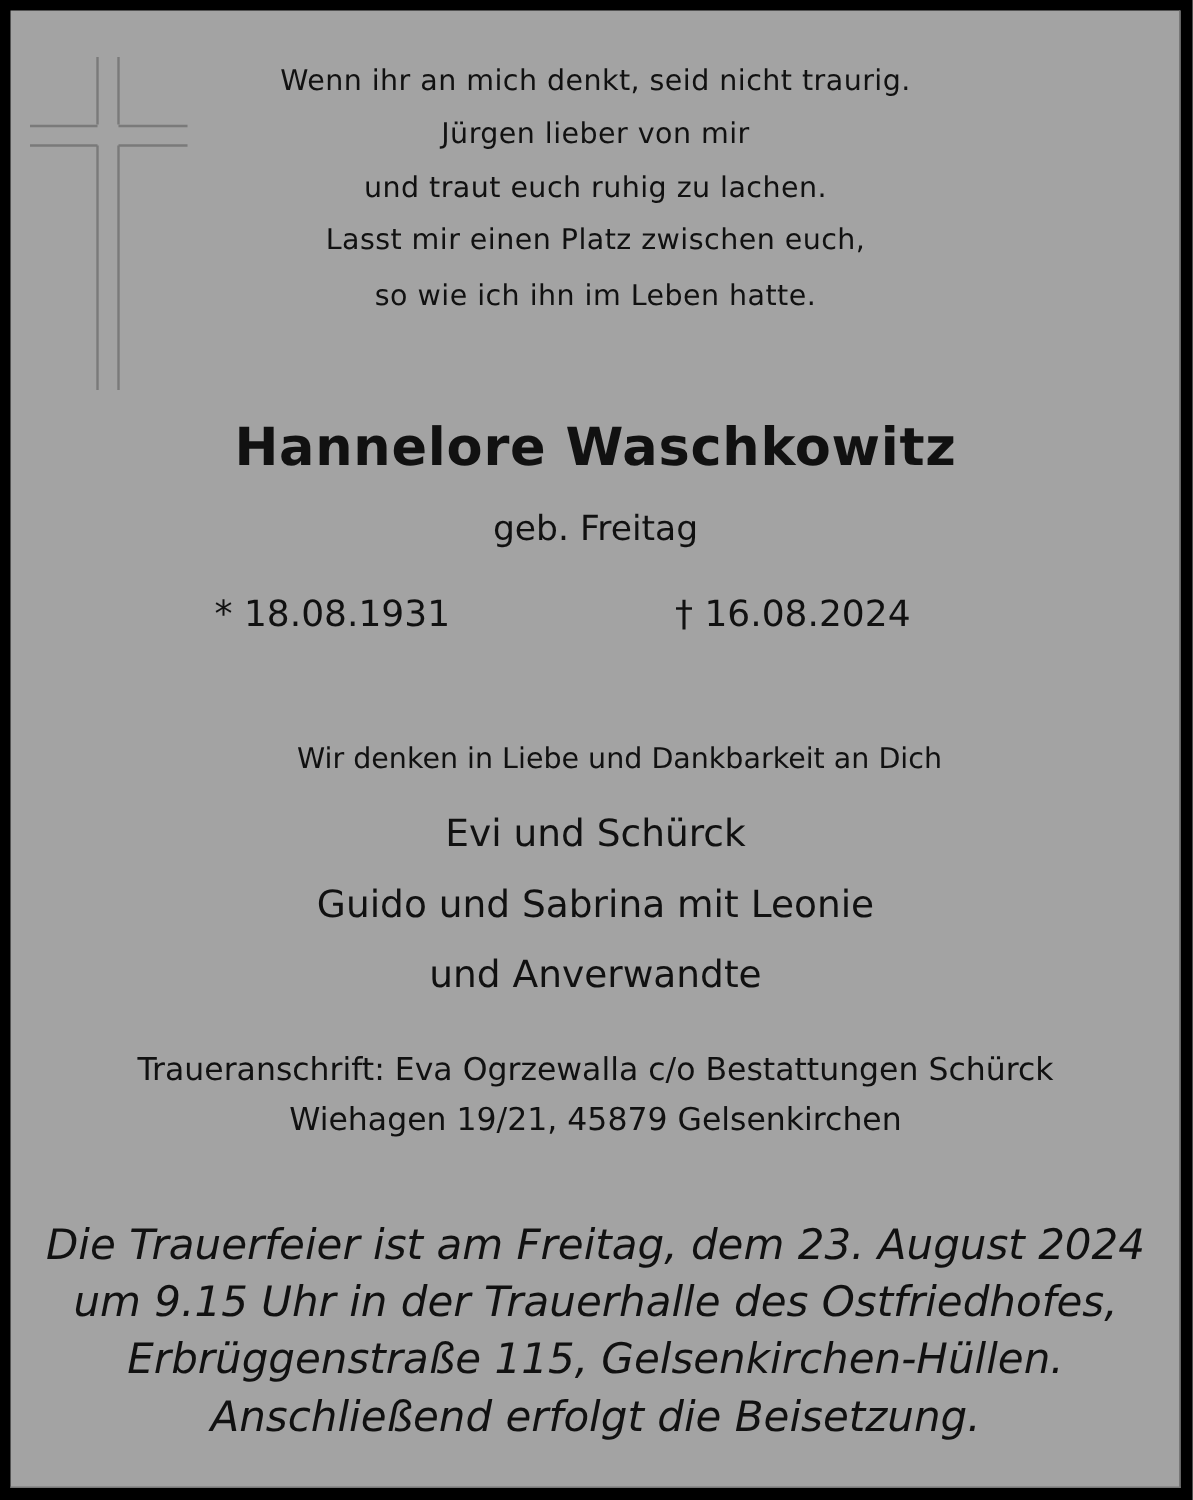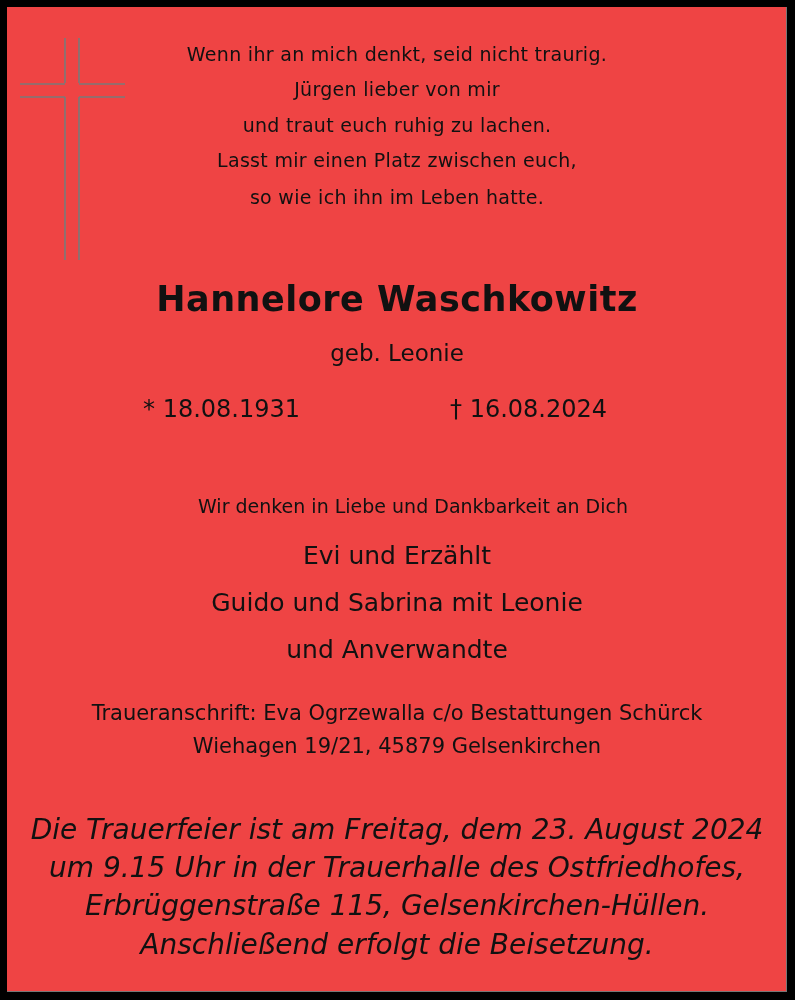--- a/index.html
+++ b/index.html
@@ -1,18 +1,18 @@
 <!DOCTYPE html>
 <html><head>
 <meta charset="utf-8">
 <style>
   html, body { margin: 0; padding: 0; }
   body { width: 795px; height: 1000px; background: #000; position: relative; overflow: hidden;
          font-family: "DejaVu Sans", sans-serif; color: #111; }
-  .card { position: absolute; left: 7px; top: 7px; width: 780px; height: 985px; background: #ef4444;
+  .card { position: absolute; left: 7px; top: 7px; width: 780px; height: 985px; background: #a3a3a3;
           border-right: 1px solid #777; border-bottom: 1px solid #777; box-sizing: border-box; }
   .cross { position: absolute; left: 0; top: 0; width: 140px; height: 270px; }
   .line { position: absolute; left: 0; width: 780px; text-align: center; white-space: nowrap; }
   .poem { font-size: 19px; letter-spacing: 0.3px; }
   .name { font-size: 35px; letter-spacing: 0.5px; font-weight: bold; }
   .maiden { font-size: 23px; }
   .dates { font-size: 24px; }
   .thanks { font-size: 19px; margin-left: 16px; }
   .family { font-size: 25px; }
   .address { font-size: 21px; }
@@ -41,31 +41,31 @@
 
   <div>
     <div class="line poem" style="top:36px">Wenn ihr an mich denkt, seid nicht traurig.</div>
     <div class="line poem" style="top:71px">Jürgen lieber von mir</div>
     <div class="line poem" style="top:107px">und traut euch ruhig zu lachen.</div>
     <div class="line poem" style="top:142px">Lasst mir einen Platz zwischen euch,</div>
     <div class="line poem" style="top:179px">so wie ich ihn im Leben hatte.</div>
   </div>
 
   <div class="line name" style="top:272px">Hannelore Waschkowitz</div>
-  <div class="line maiden" style="top:333px">geb. Leonie</div>
+  <div class="line maiden" style="top:333px">geb. Freitag</div>
 
   <div class="line dates" style="top:388px; height:32px;">
     <span class="date-birth">* 18.08.1931</span>
     <span class="date-death">† 16.08.2024</span>
   </div>
 
   <div class="line thanks" style="top:488px">Wir denken in Liebe und Dankbarkeit an Dich</div>
 
   <div>
-    <div class="line family" style="top:534px">Evi und Erzählt</div>
+    <div class="line family" style="top:534px">Evi und Schürck</div>
     <div class="line family" style="top:581px">Guido und Sabrina mit Leonie</div>
     <div class="line family" style="top:628px">und Anverwandte</div>
   </div>
 
   <div>
     <div class="line address" style="top:694px">Traueranschrift: Eva Ogrzewalla c/o Bestattungen Schürck</div>
     <div class="line address" style="top:727px">Wiehagen 19/21, 45879 Gelsenkirchen</div>
   </div>
 
   <div>

